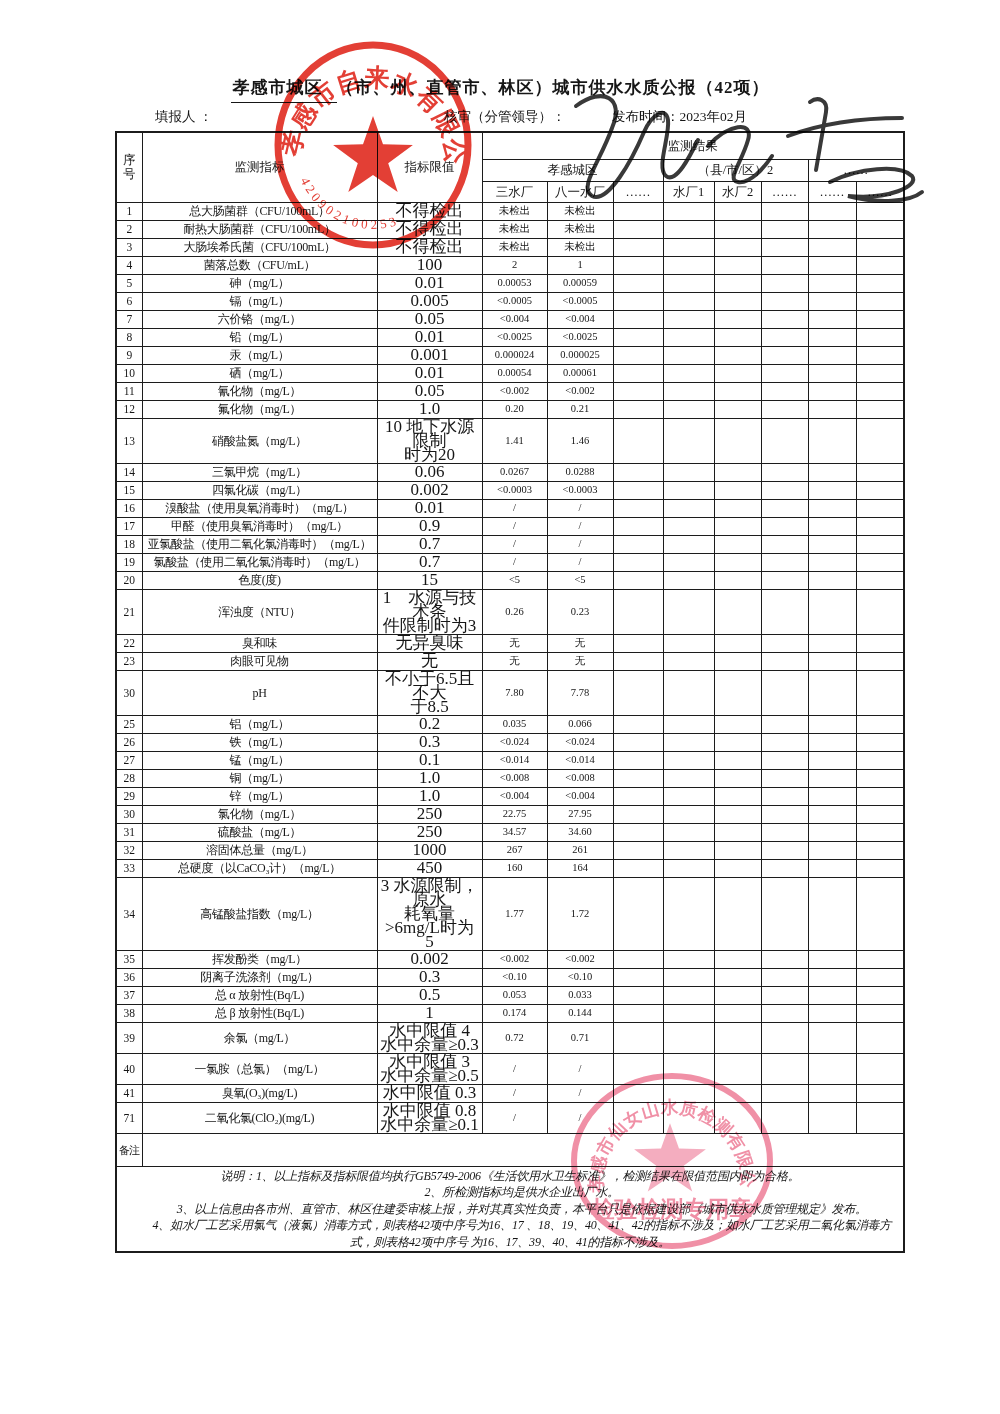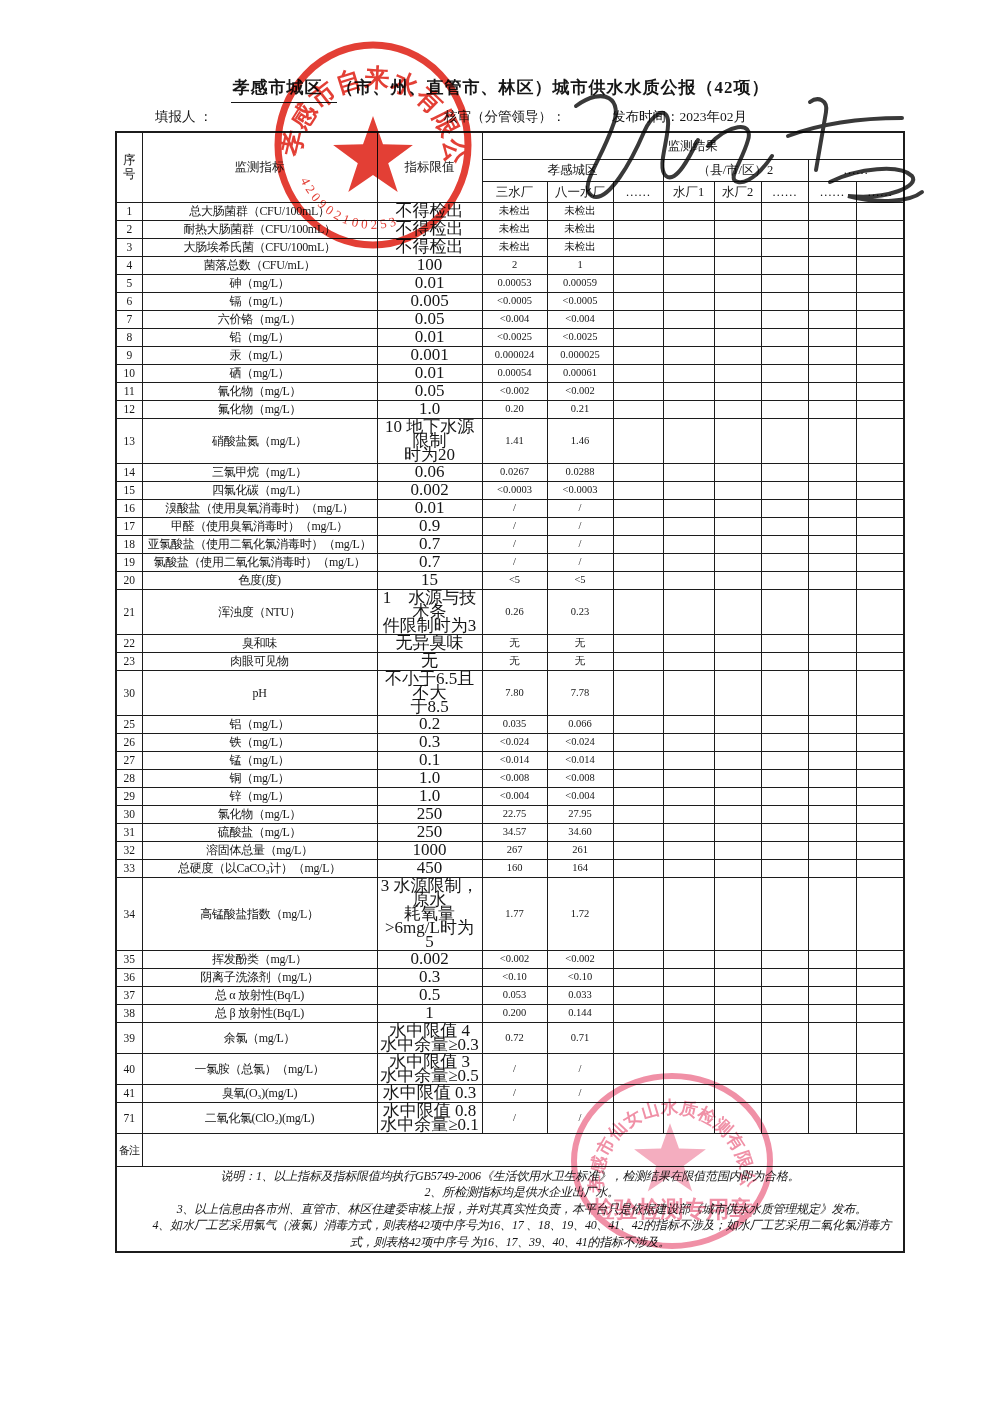--- a/index.html
+++ b/index.html
@@ -573,21 +573,21 @@
           <td class="c-val"></td>
           <td class="c-val"></td>
           <td class="c-val"></td>
           <td class="c-val"></td>
           <td class="c-val"></td>
         </tr>
         <tr>
           <td class="c-no">38</td>
           <td class="c-ind">总 β 放射性(Bq/L)</td>
           <td class="c-lim">1</td>
-          <td class="c-val">0.200</td>
+          <td class="c-val">0.174</td>
           <td class="c-val">0.144</td>
           <td class="c-val"></td>
           <td class="c-val"></td>
           <td class="c-val"></td>
           <td class="c-val"></td>
           <td class="c-val"></td>
           <td class="c-val"></td>
         </tr>
         <tr>
           <td class="c-no">39</td>

